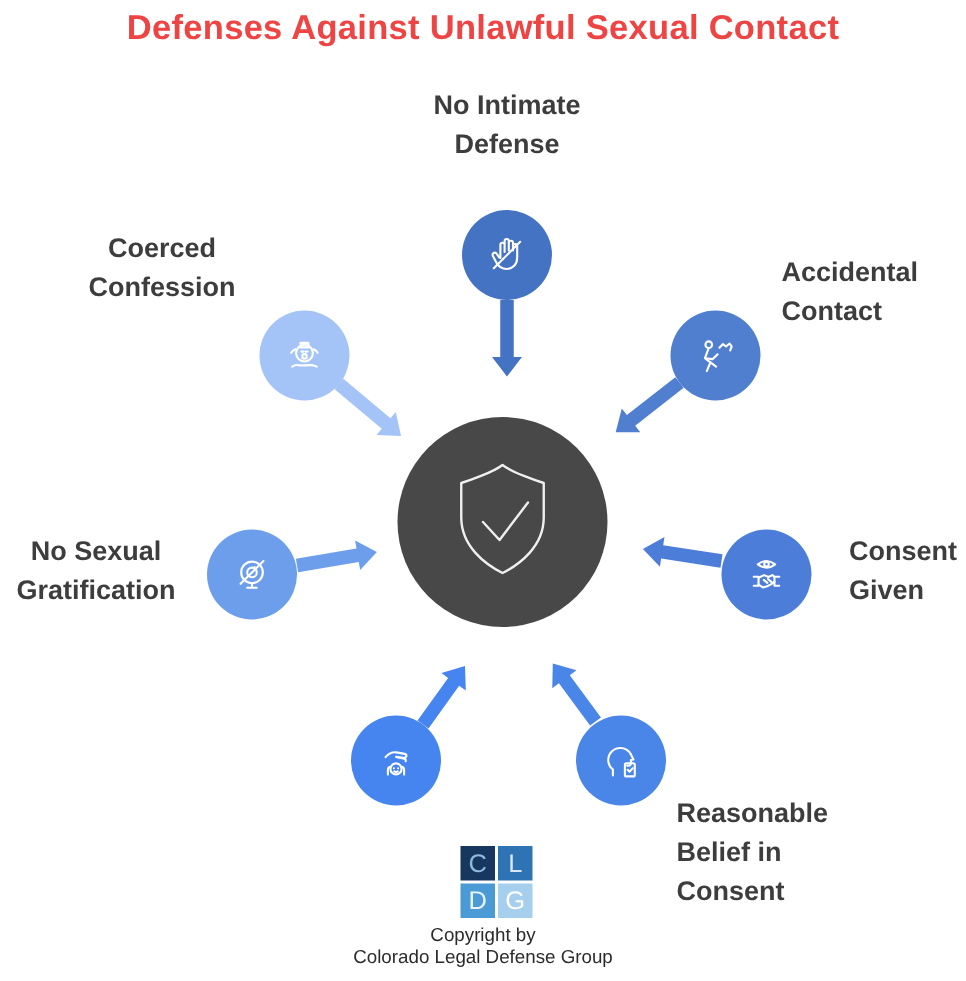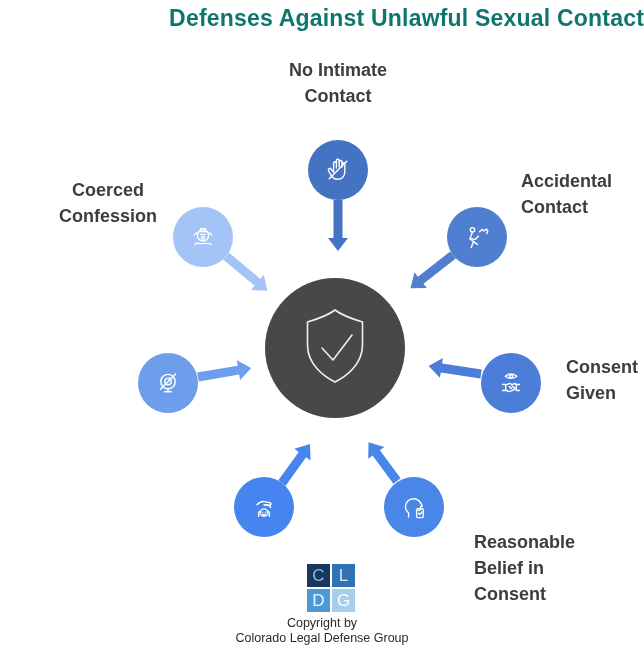--- a/index.html
+++ b/index.html
@@ -1,21 +1,21 @@
 <!DOCTYPE html>
 <html><head>
 <meta charset="utf-8">
 <style>
   html,body{margin:0;padding:0;background:#ffffff;}
   body{width:644px;height:654px;position:relative;overflow:hidden;
        font-family:"Liberation Sans","DejaVu Sans",sans-serif;}
   .canvas{position:absolute;inset:0;}
 
-  .title{position:absolute;top:5px;left:0;width:644px;text-align:right;
-         font-size:23px;font-weight:700;color:#0f766e;letter-spacing:.2px;}
+  .title{position:absolute;top:5px;left:0;width:644px;text-align:center;
+         font-size:23px;font-weight:700;color:#ef4444;letter-spacing:.2px;}
 
   .node-label{position:absolute;font-size:18px;font-weight:700;color:#3d3d3d;
               line-height:26px;white-space:pre-line;}
   .ta-c{text-align:center;} .ta-l{text-align:left;} .ta-r{text-align:right;}
 
   .circle{position:absolute;border-radius:50%;display:flex;
           align-items:center;justify-content:center;}
   .sat{width:60px;height:60px;}
   .center-circle{left:265px;top:278px;width:140px;height:140px;}
 
@@ -68,21 +68,21 @@
   </svg>
 
   <div class="circle center-circle" style="background-color: rgb(72, 72, 72);">
     <svg class="icon shield-icon" width="78" height="86" viewBox="0 0 78 86">
       <path d="M39 5 C45.5 10 61.5 15.5 66.5 17 V40 C66.5 59.5 50 71.5 39 77 C28 71.5 11.5 59.5 11.5 40 V17 C16.5 15.5 32.5 10 39 5 Z"></path>
       <path d="M26 43 L37 55 L56 30"></path>
     </svg>
   </div>
 
   <div class="node-label ta-c" style="left:242px;top:57px;width:192px;">No Intimate
-Contact</div>
+Defense</div>
   <div class="circle sat" style="left: 308px; top: 140px; background-color: rgb(69, 115, 196);">
     <svg class="icon" width="36" height="36" viewBox="0 0 36 36">
       <path d="M13.6 20v-8.8a1.4 1.4 0 0 1 2.8 0V16"></path>
       <path d="M16.4 10.4V8.7a1.4 1.4 0 0 1 2.8 0V15"></path>
       <path d="M19.2 9.9a1.4 1.4 0 0 1 2.8 0V15"></path>
       <path d="M22 12.1a1.4 1.4 0 0 1 2.8 0v7.6c0 4.6-3 7.6-7.1 7.6-3.3 0-5.4-1.5-6.9-4.4l-2.2-4.2a1.5 1.5 0 0 1 2.6-1.5l1.6 2.4"></path>
       <line x1="9.2" y1="26.8" x2="26.8" y2="9.2"></line>
     </svg>
   </div>
 
@@ -104,21 +104,21 @@
     <svg class="icon" width="36" height="36" viewBox="0 0 36 36">
       <path d="M12.2 11.2 Q18 6.8 23.8 11.2 Q18 15.6 12.2 11.2 Z"></path>
       <circle cx="18" cy="11.2" r="1.5"></circle>
       <path d="M9.5 19.5 h3.2 v6 H9.5 M26.5 19.5 h-3.2 v6 h3.2"></path>
       <path d="M12.7 20.2 L16.4 18.4 L19.3 19.7 L22 18.4 L23.3 19.7"></path>
       <path d="M12.7 24.8 L15.6 26.6 L18.4 25.8 L21 24.6 L23.3 22.8"></path>
       <path d="M16.2 21.6 L18.6 23.6 M19 21 L21.2 22.9"></path>
     </svg>
   </div>
 
-  <div class="node-label ta-l" style="left:451px;top:529px;width:130px;margin-left:23px;">Reasonable
+  <div class="node-label ta-l" style="left:451px;top:529px;width:130px;">Reasonable
 Belief in
 Consent</div>
   <div class="circle sat" style="left: 384px; top: 477px; background-color: rgb(74, 133, 232);">
     <svg class="icon" width="36" height="36" viewBox="0 0 36 36">
       <path d="M12.6 28v-4c-1.9-1.5-3.1-3.8-3.1-6.3 0-4.4 3.6-8 8-8 3.1 0 5.7 1.7 7.1 4.2"></path>
       <path d="M24.6 13.9 l1.7 3.4 -1.7.4 v2.1 c0 .9-.7 1.6-1.6 1.6 h-.9"></path>
       <rect x="20.6" y="19.8" width="6.6" height="8.8" rx="1"></rect>
       <path d="M22.4 24.2 l1.3 1.3 2.2-2.4"></path>
     </svg>
   </div>
@@ -127,31 +127,33 @@
     <svg class="icon" width="36" height="36" viewBox="0 0 36 36">
       <path d="M11 15.8 c2-2.4 4.4-3.6 7.3-3.2 l5.4 1 c1.1.2 1.5 1 1.2 1.7 -.3.8-1.1 1-1.9.9 l-4.8-.6"></path>
       <path d="M18.2 15.6 l5.3 1.2 c1 .2 1.2 1 .9 1.7"></path>
       <circle cx="18" cy="23.6" r="3.7"></circle>
       <path d="M16.6 23.2 h.01 M19.4 23.2 h.01"></path>
       <path d="M16.8 25.2 q1.2 1 2.4 0"></path>
       <path d="M12.6 27.4 v-3.2 q0-1.6 1.5-2 M23.4 27.4 v-3.2 q0-1.6-1.5-2"></path>
     </svg>
   </div>
 
+  <div class="node-label ta-c" style="left:0px;top:354px;width:128px;">No Sexual
+Gratification</div>
   <div class="circle sat" style="left: 138px; top: 353px; background-color: rgb(109, 158, 235);">
     <svg class="icon" width="36" height="36" viewBox="0 0 36 36">
       <circle cx="18" cy="16.6" r="7.2"></circle>
       <circle cx="18" cy="16.6" r="3.2"></circle>
       <path d="M19.8 13 h.01"></path>
       <path d="M18 23.8 v2.4 M14.8 26.8 h6.4"></path>
       <line x1="10.4" y1="24.2" x2="25.6" y2="9"></line>
     </svg>
   </div>
 
-  <div class="node-label ta-c" style="left:28px;top:152px;width:160px;margin-top:25px;">Coerced
+  <div class="node-label ta-c" style="left:28px;top:152px;width:160px;">Coerced
 Confession</div>
   <div class="circle sat" style="left: 173px; top: 207px; background-color: rgb(164, 195, 247);">
     <svg class="icon" width="36" height="36" viewBox="0 0 36 36">
       <circle cx="18" cy="16.4" r="5.6"></circle>
       <path d="M15.4 9.6 h5.2 v3 h-5.2 z"></path>
       <path d="M15.9 15.4 h1.4 M18.7 15.4 h1.4"></path>
       <circle cx="18" cy="18.6" r="1.5"></circle>
       <path d="M11.9 13.8 q-1.9.7-2.7 2.4 M24.1 13.8 q1.9.7 2.7 2.4"></path>
       <path d="M9.8 25.4 q2-1.4 4-1 t4.2.2 4.2-.2 4 1"></path>
     </svg>

